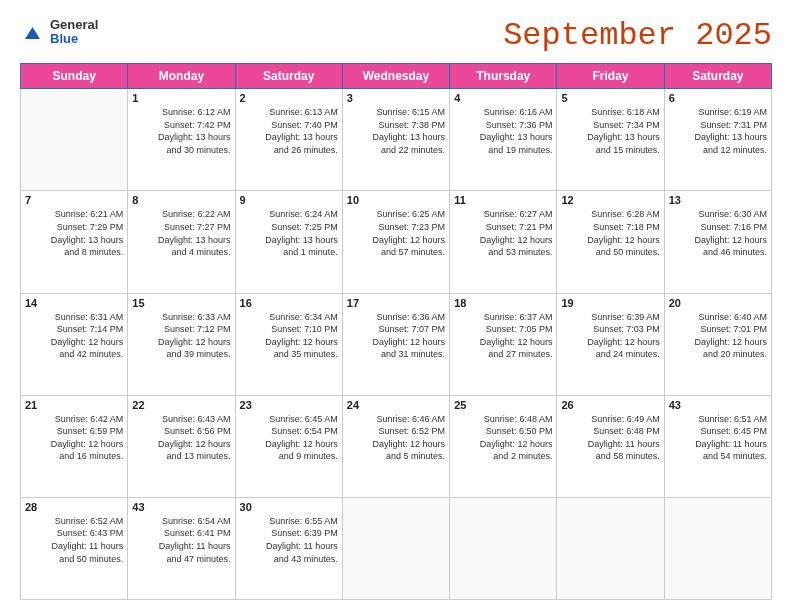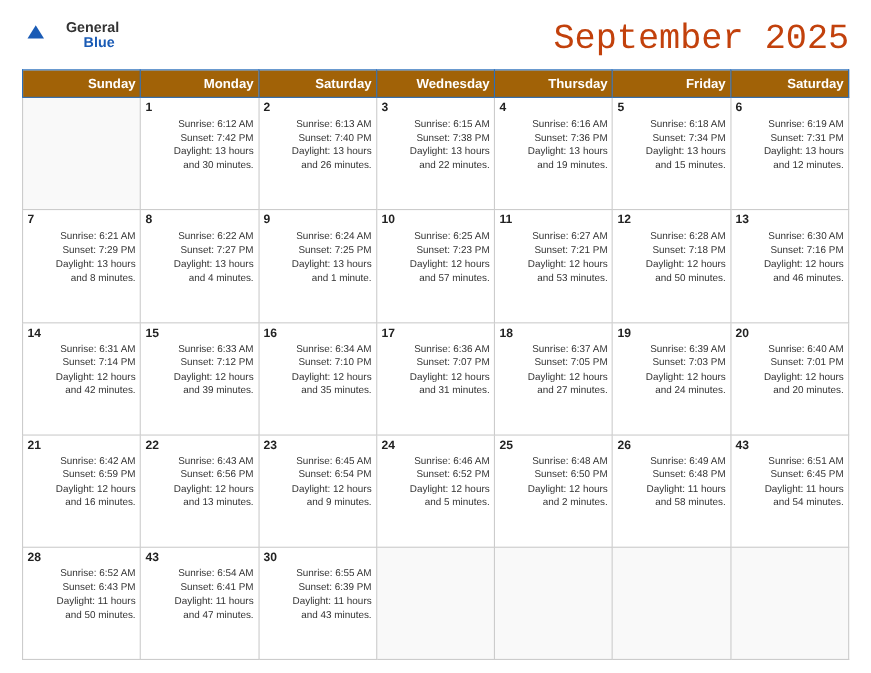--- a/index.html
+++ b/index.html
@@ -18,31 +18,32 @@
       flex-direction: column;
     }
     .header {
       display: flex;
       justify-content: space-between;
       align-items: flex-start;
       margin-bottom: 10px;
     }
     .logo {
       display: flex;
-      gap: 20px;
+      align-items: center;
+      gap: 10px;
     }
     .logo-text {
       display: flex;
       flex-direction: column;
       font-size: 13px;
       font-weight: bold;
       line-height: 1.1;
     }
     .logo-text .general { color: #333; }
-    .logo-text .blue { color: #1a5bb5; margin-left: 16px; }
+    .logo-text .blue { color: #1a5bb5; }
     .logo-arrow {
       width: 18px;
       height: 18px;
       margin-left: 2px;
       margin-top: 2px;
     }
     .title-block {
       text-align: right;
     }
     .title-block h1 {
@@ -58,26 +59,26 @@
       color: #444;
     }
     .calendar {
       flex: 1;
       border: 1px solid #bbb;
       border-collapse: collapse;
       width: 100%;
       table-layout: fixed;
     }
     .calendar th {
-      background: #a16207;
+      background: #ec4899;
       color: #fff;
       font-size: 12px;
       font-weight: bold;
       padding: 5px 4px;
-      text-align: right;
+      text-align: center;
       border: 1px solid #2a6ebb;
     }
     .calendar td {
       vertical-align: top;
       font-size: 9.5px;
       color: #333;
       border: 1px solid #ccc;
       padding: 3px 4px;
       height: 88px;
     }

